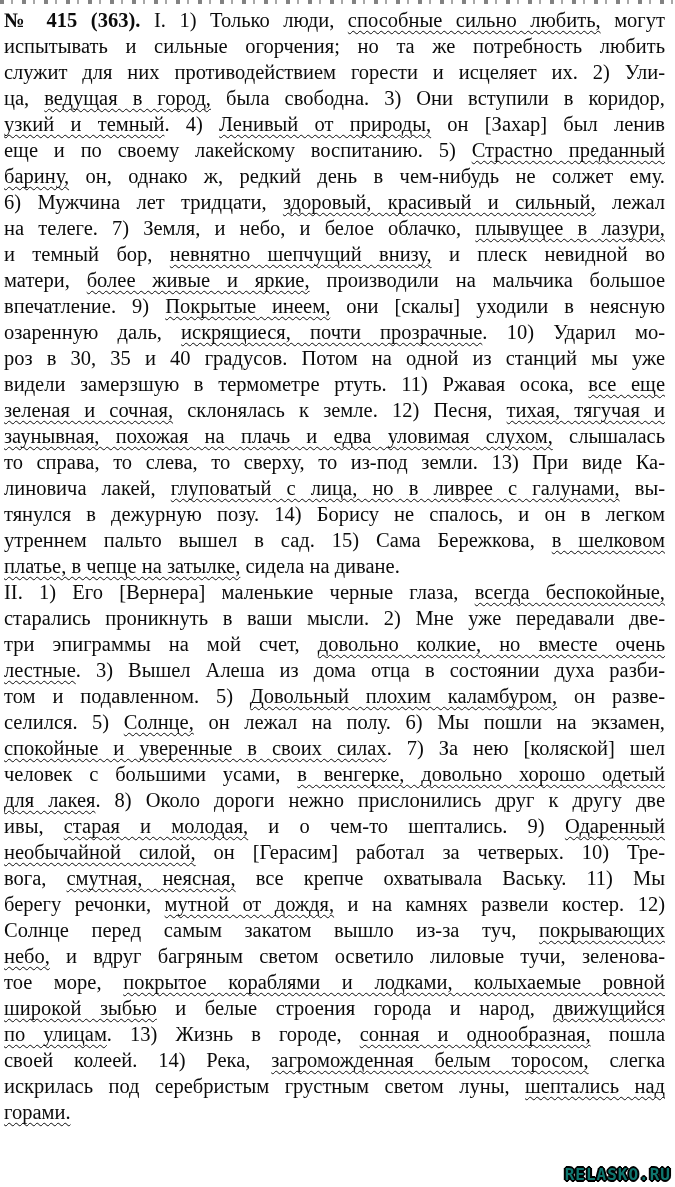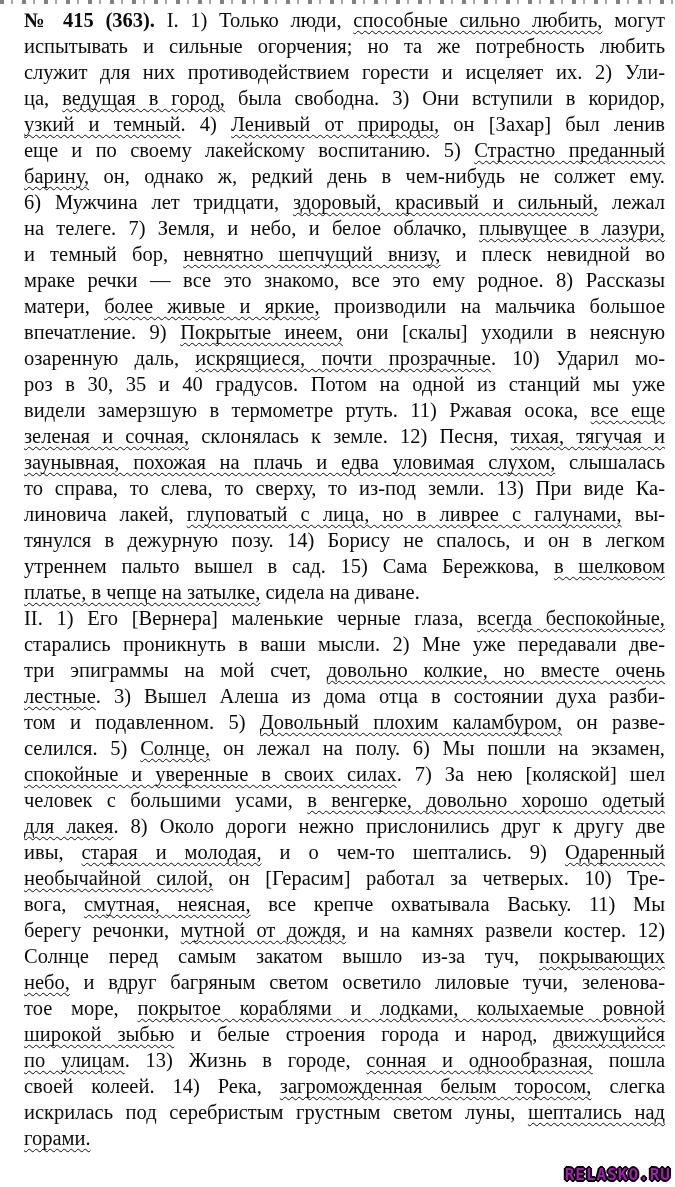--- a/index.html
+++ b/index.html
@@ -17,21 +17,21 @@
     top: 0; left: 0; right: 0;
     height: 4px;
     background: repeating-linear-gradient(90deg,
       rgba(10,10,10,0.85) 0px 4px,
       transparent 4px 11px,
       rgba(10,10,10,0.6) 11px 13px,
       transparent 13px 22px);
     opacity: 0.6;
   }
   .content {
-    padding: 7px 10px 0 24px;
+    padding: 7px 10px 0 4px;
   }
   .line {
     font-size: 20.5px;
     line-height: 26px;
     white-space: normal;
   }
   .just {
     text-align: justify;
     text-align-last: justify;
   }
@@ -45,21 +45,21 @@
     text-align: right;
   }
   .watermark {
     position: absolute;
     right: 4px;
     bottom: 3px;
     font-family: "DejaVu Sans Mono", monospace;
     font-weight: bold;
     font-size: 16px;
     letter-spacing: 1px;
-    color: #a21caf;
+    color: #0f766e;
     text-shadow:
       -2px 0 0 #000, 2px 0 0 #000, 0 -2px 0 #000, 0 2px 0 #000,
       -1px -1px 0 #000, 1px -1px 0 #000, -1px 1px 0 #000, 1px 1px 0 #000;
   }
 </style>
 </head>
 <body>
 
 <div class="page">
   <div class="scan-artifact"></div>
@@ -68,21 +68,20 @@
         <div class="line just"><span class="bold">№ 415 (363). </span><span>I. 1) Только люди, </span><span class="wavy">способные сильно любить,</span><span> могут</span></div>
         <div class="line just"><span>испытывать и сильные огорчения; но та же потребность любить</span></div>
         <div class="line just"><span>служит для них противодействием горести и исцеляет их. 2) Ули-</span></div>
         <div class="line just"><span>ца, </span><span class="wavy">ведущая в город,</span><span> была свободна. 3) Они вступили в коридор,</span></div>
         <div class="line just"><span class="wavy">узкий и темный</span><span>. 4) </span><span class="wavy">Ленивый от природы,</span><span> он [Захар] был ленив</span></div>
         <div class="line just"><span>еще и по своему лакейскому воспитанию. 5) </span><span class="wavy">Страстно преданный</span></div>
         <div class="line just"><span class="wavy">барину,</span><span> он, однако ж, редкий день в чем-нибудь не солжет ему.</span></div>
         <div class="line just"><span>6) Мужчина лет тридцати, </span><span class="wavy">здоровый, красивый и сильный,</span><span> лежал</span></div>
         <div class="line just"><span>на телеге. 7) Земля, и небо, и белое облачко, </span><span class="wavy">плывущее в лазури,</span></div>
         <div class="line just"><span>и темный бор, </span><span class="wavy">невнятно шепчущий внизу,</span><span> и плеск невидной во</span></div>
-        <div class="line just"><span>мраке речки — все это знакомо, все это ему родное. 8) Рассказы</span></div>
         <div class="line just"><span>матери, </span><span class="wavy">более живые и яркие,</span><span> производили на мальчика большое</span></div>
         <div class="line just"><span>впечатление. 9) </span><span class="wavy">Покрытые инеем,</span><span> они [скалы] уходили в неясную</span></div>
         <div class="line just"><span>озаренную даль, </span><span class="wavy">искрящиеся, почти прозрачные</span><span>. 10) Ударил мо-</span></div>
         <div class="line just"><span>роз в 30, 35 и 40 градусов. Потом на одной из станций мы уже</span></div>
         <div class="line just"><span>видели замерзшую в термометре ртуть. 11) Ржавая осока, </span><span class="wavy">все еще</span></div>
         <div class="line just"><span class="wavy">зеленая и сочная,</span><span> склонялась к земле. 12) Песня, </span><span class="wavy">тихая, тягучая и</span></div>
         <div class="line just"><span class="wavy">заунывная, похожая на плачь и едва уловимая слухом,</span><span> слышалась</span></div>
         <div class="line just"><span>то справа, то слева, то сверху, то из-под земли. 13) При виде Ка-</span></div>
         <div class="line just"><span>линовича лакей, </span><span class="wavy">глуповатый с лица, но в ливрее с галунами,</span><span> вы-</span></div>
         <div class="line just"><span>тянулся в дежурную позу. 14) Борису не спалось, и он в легком</span></div>

